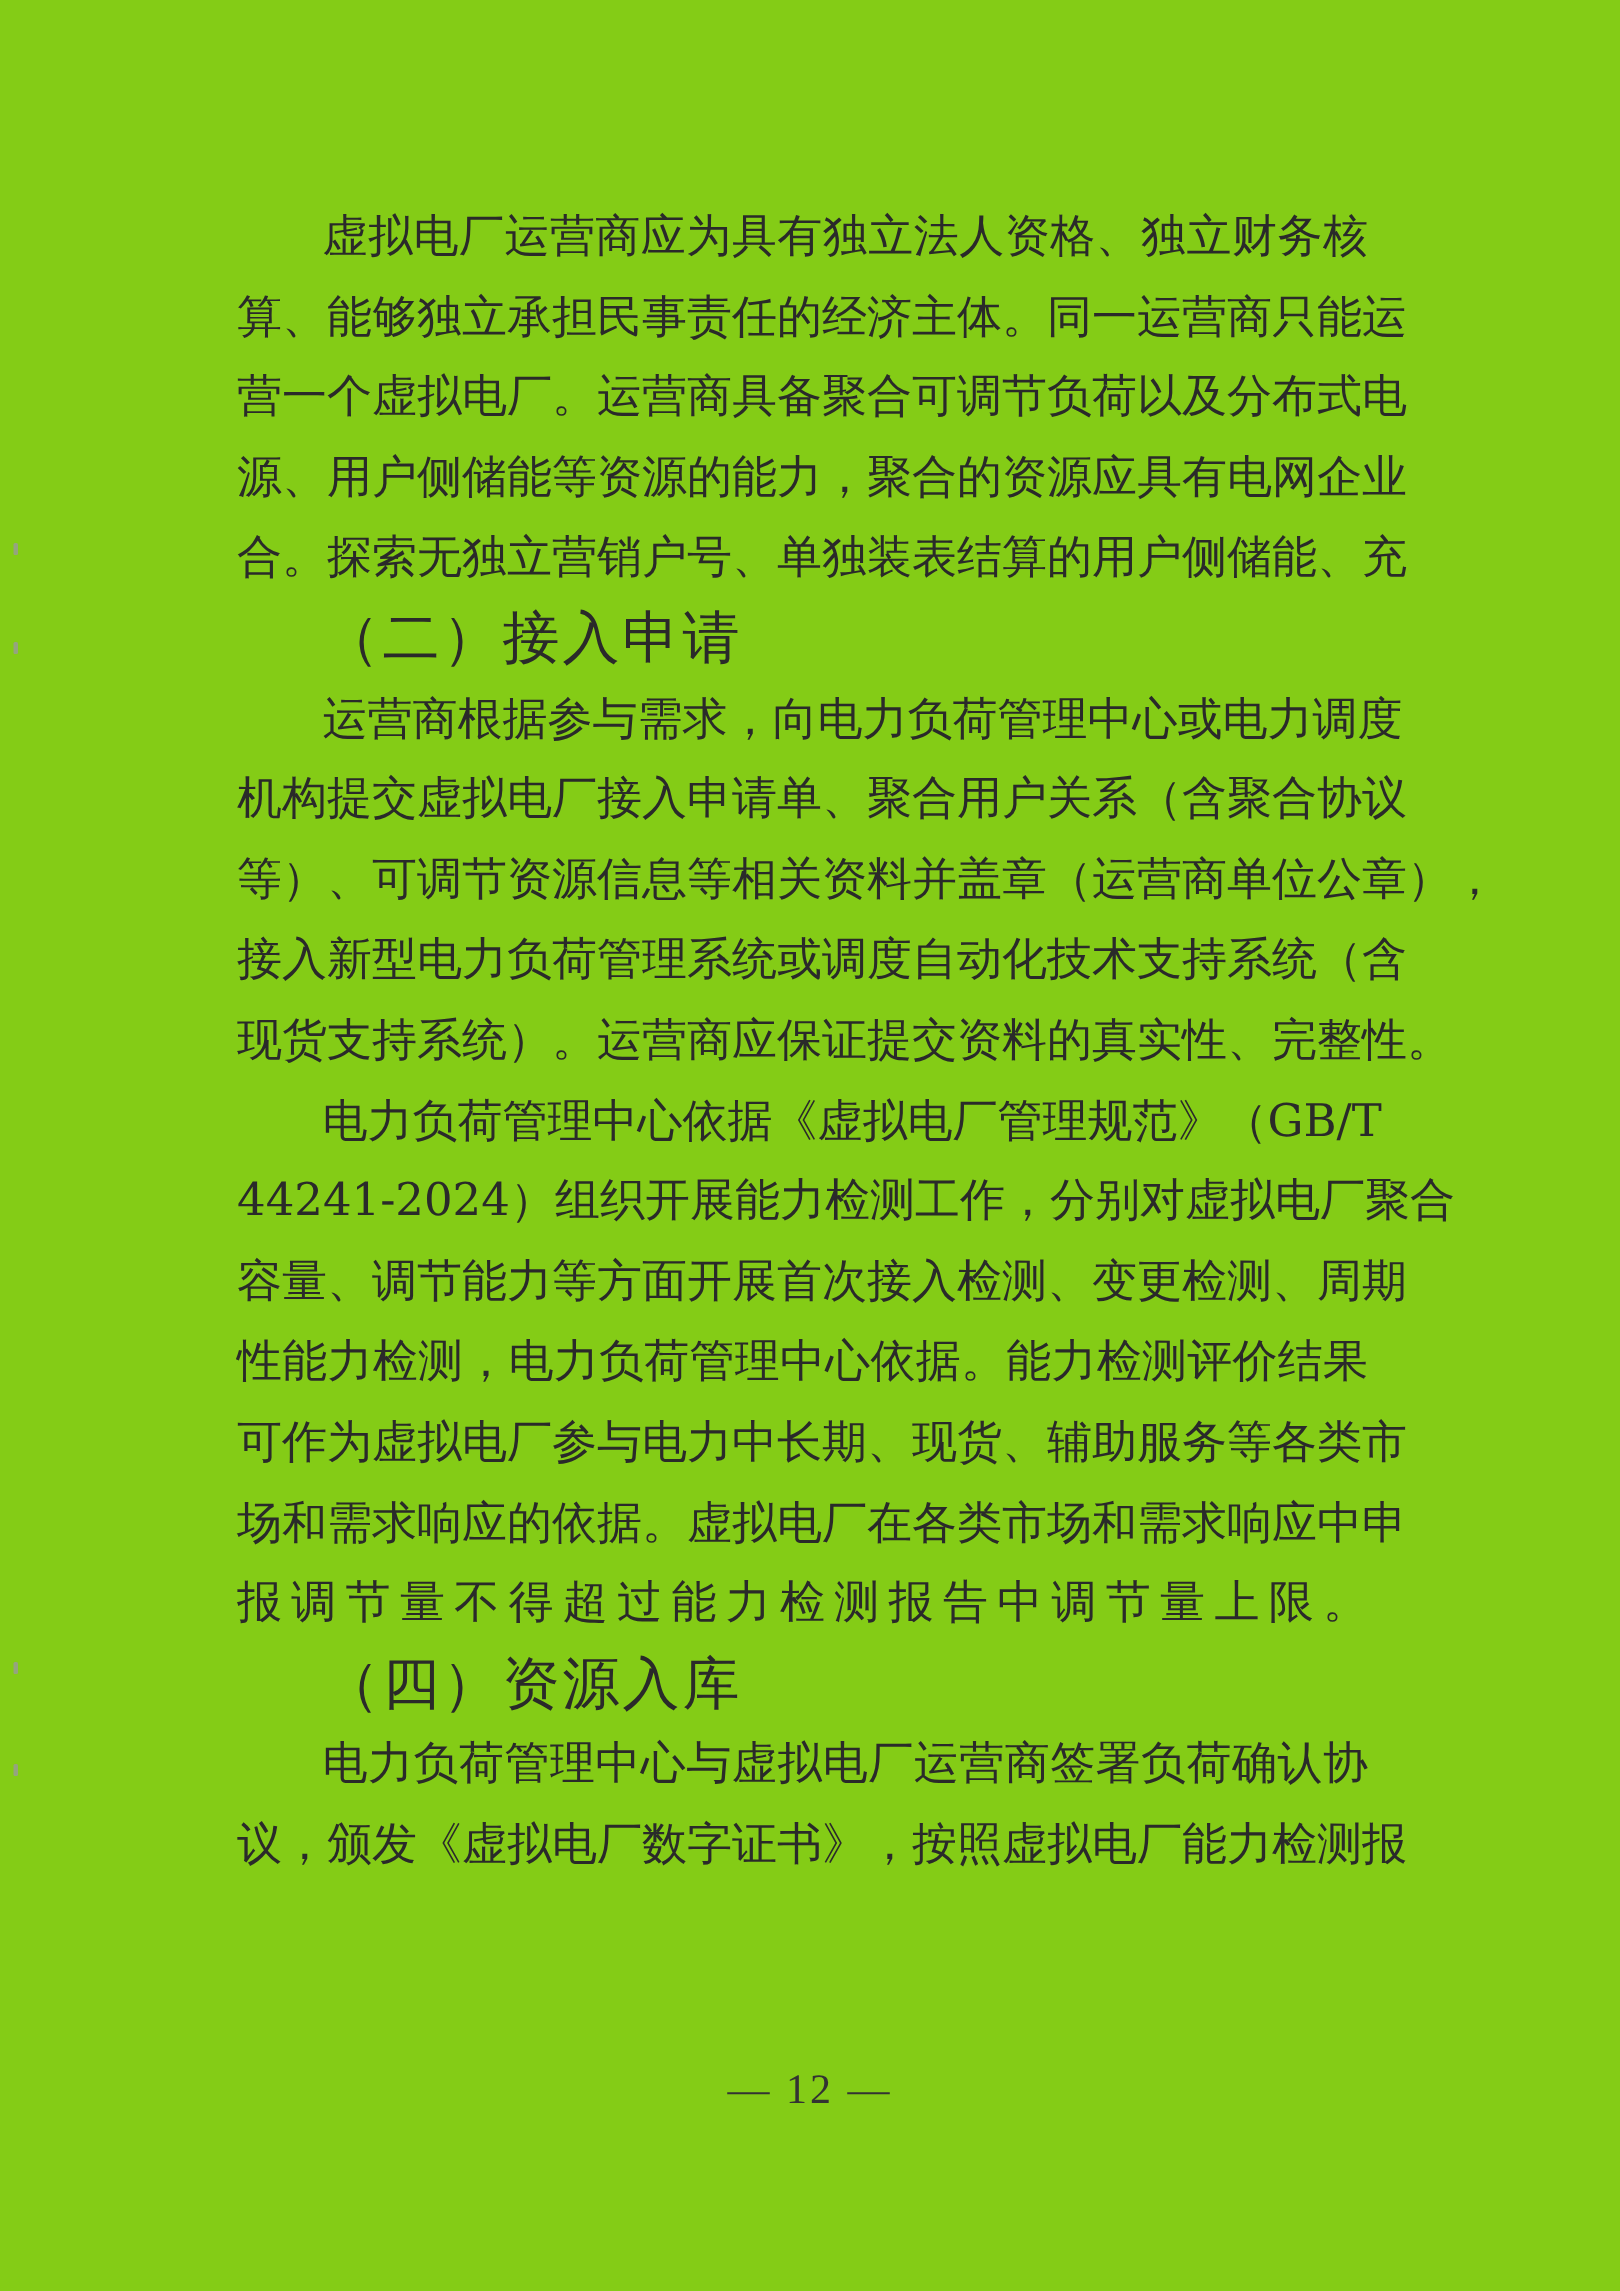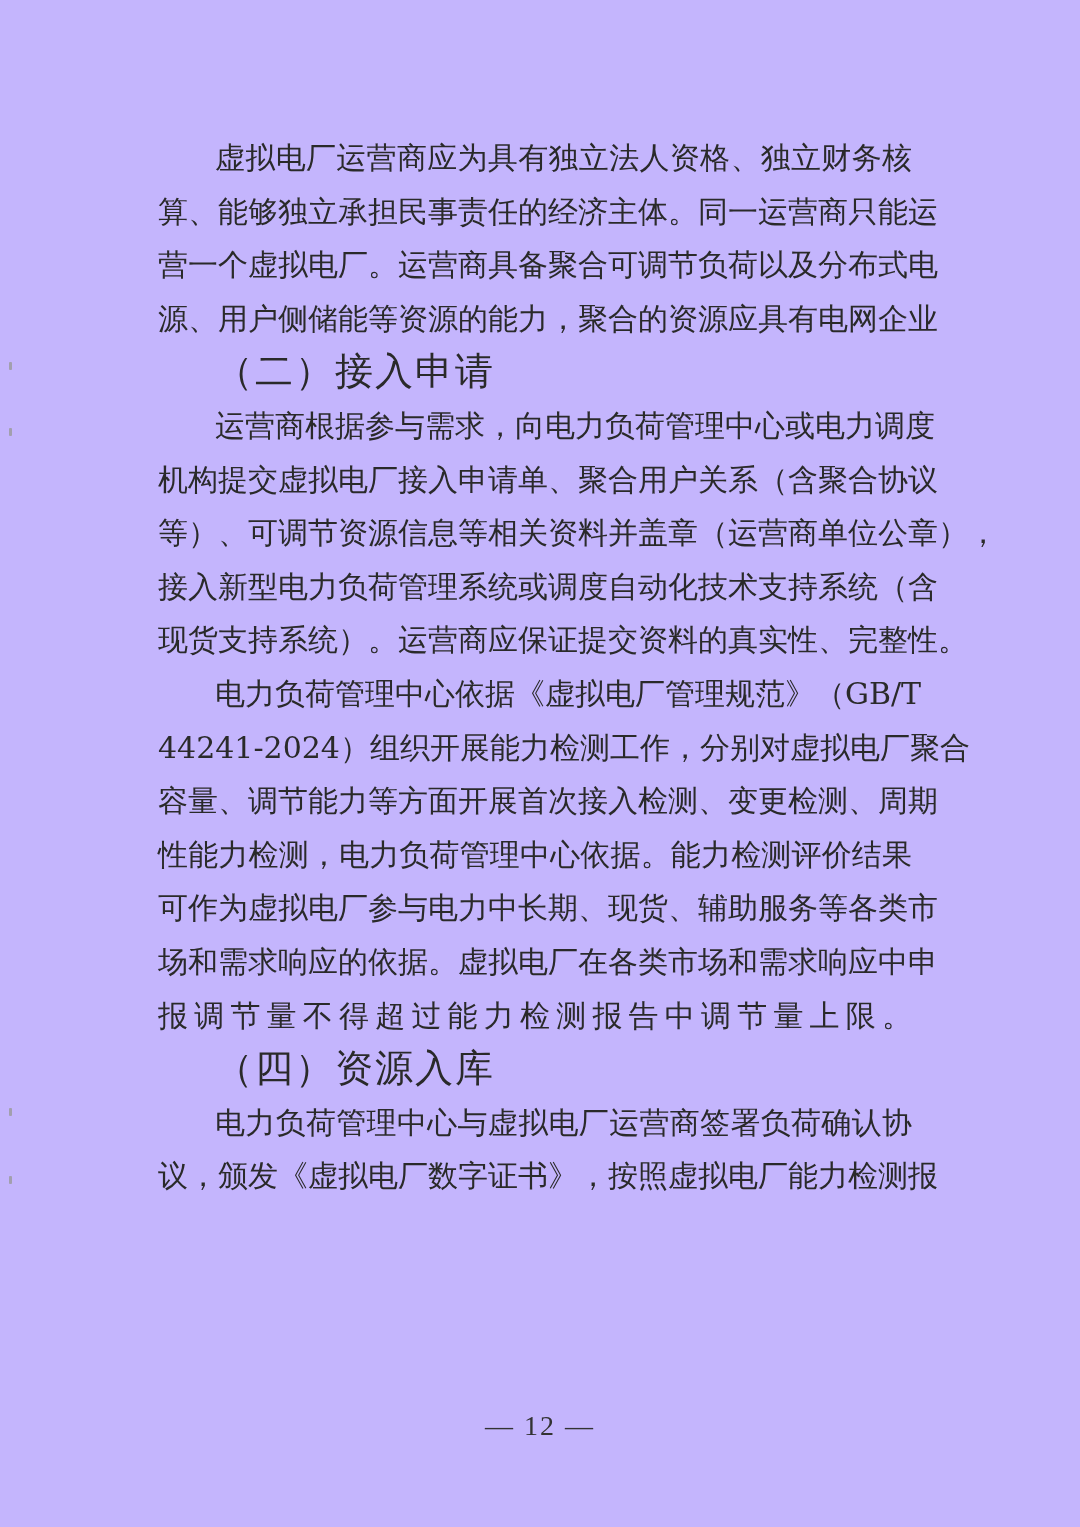--- a/index.html
+++ b/index.html
@@ -13,21 +13,21 @@
       position: relative;
       overflow: hidden;
       font-family: "DejaVu Serif", "Liberation Serif", serif;
       color: #2a2a2a;
     }
     .page {
       position: absolute;
       left: 0; top: 0;
       width: 1080px;
       height: 1527px;
-      background: #c4b5fd;
+      background: #84cc16;
     }
     .binding-mark {
       position: absolute;
       left: 9px;
       width: 3px;
       height: 8px;
       background: #9a9a9a;
       border-radius: 1px;
       opacity: 0.8;
     }
@@ -57,21 +57,21 @@
       padding-left: 57px;
       text-align-last: left;
       font-family: "DejaVu Sans", "Liberation Sans", sans-serif;
       font-size: 38px;
       letter-spacing: 2px;
     }
     .page-number {
       position: absolute;
       left: 0;
       width: 1080px;
-      top: 1410px;
+      top: 1378px;
       text-align: center;
       font-family: "Liberation Serif", "DejaVu Serif", serif;
       font-size: 28px;
       color: #333;
       letter-spacing: 2px;
     }
   </style>
 </head>
 <body>
 
@@ -81,20 +81,21 @@
   <div class="binding-mark" style="top:428px;"></div>
   <div class="binding-mark" style="top:1108px;"></div>
   <div class="binding-mark" style="top:1176px;"></div>
 
   <div class="content">
 
     <div class="line indent">虚拟电厂运营商应为具有独立法人资格、独立财务核</div>
     <div class="line">算、能够独立承担民事责任的经济主体。同一运营商只能运</div>
     <div class="line">营一个虚拟电厂。运营商具备聚合可调节负荷以及分布式电</div>
     <div class="line">源、用户侧储能等资源的能力，聚合的资源应具有电网企业</div>
+    <div class="line">合。探索无独立营销户号、单独装表结算的用户侧储能、充</div>
 
     <div class="line heading">（二）接入申请</div>
 
     <div class="line indent">运营商根据参与需求，向电力负荷管理中心或电力调度</div>
     <div class="line">机构提交虚拟电厂接入申请单、聚合用户关系（含聚合协议</div>
     <div class="line">等）、可调节资源信息等相关资料并盖章（运营商单位公章），</div>
     <div class="line">接入新型电力负荷管理系统或调度自动化技术支持系统（含</div>
     <div class="line">现货支持系统）。运营商应保证提交资料的真实性、完整性。</div>
 
 

